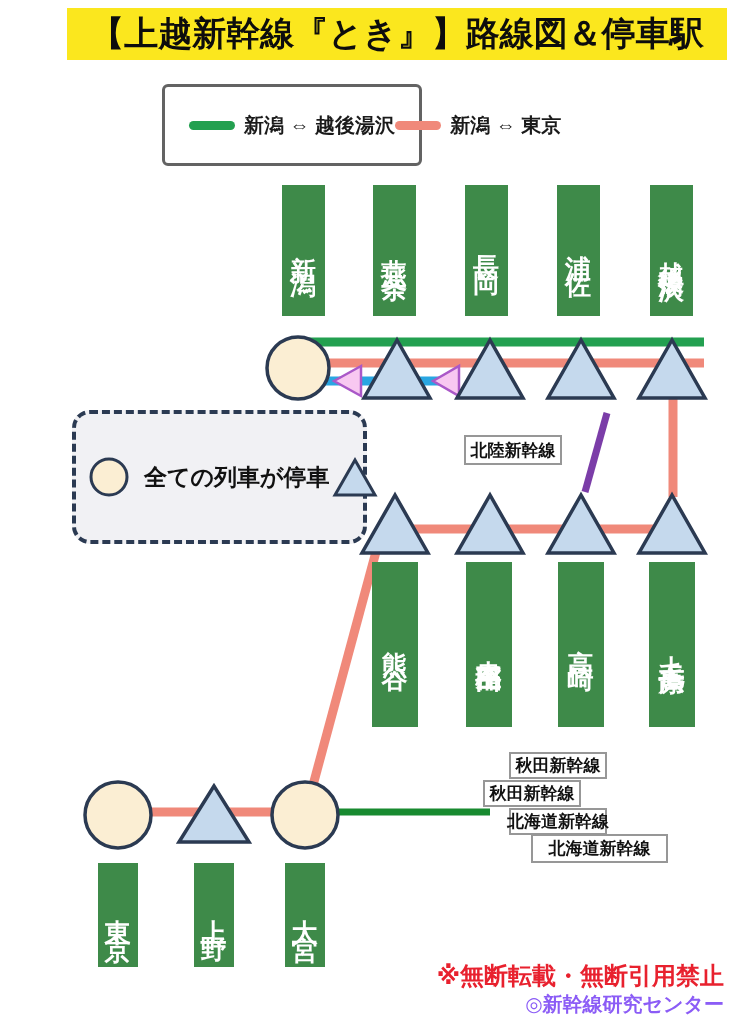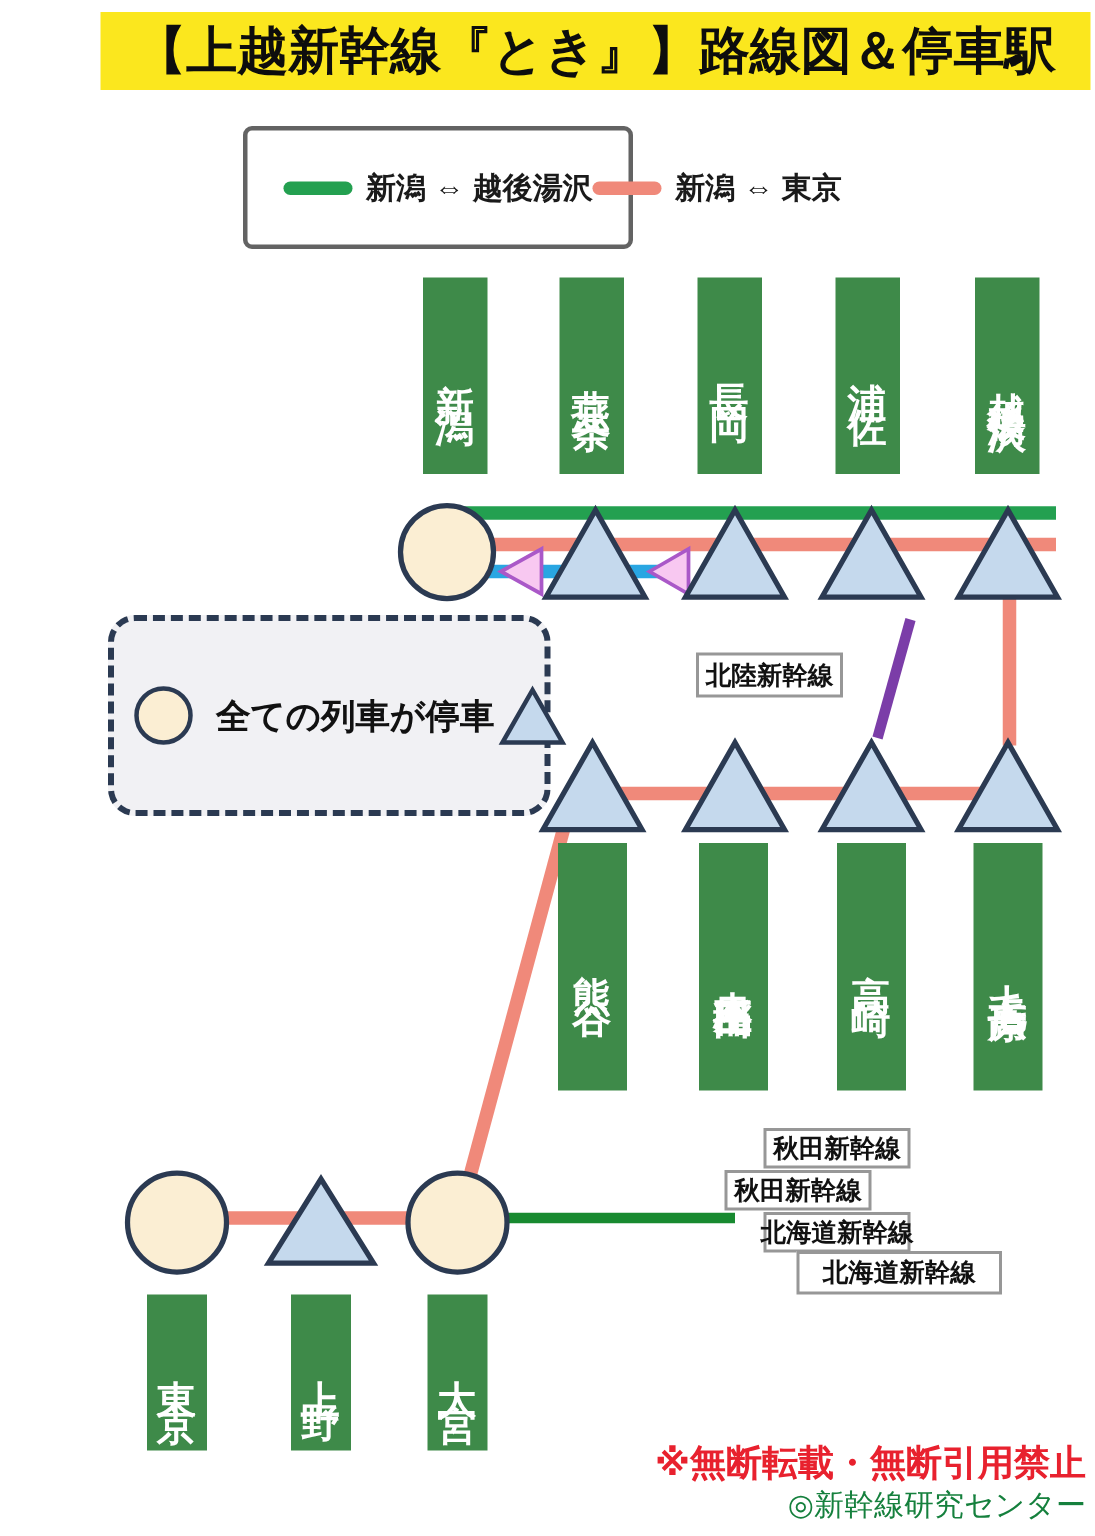--- a/index.html
+++ b/index.html
@@ -56,21 +56,21 @@
   .line-label{
     position:absolute;background:#ffffff;border:2px solid #979797;
     display:flex;align-items:center;justify-content:center;
     font-size:17px;font-weight:bold;color:#111111;box-sizing:border-box;white-space:nowrap;
   }
   
   .footer{
     position:absolute;right:38px;top:960px;text-align:right;line-height:1.3;
   }
   .footer .warn{font-size:24px;font-weight:bold;color:#E8212E;white-space:nowrap;}
-  .footer .credit{font-size:20px;font-weight:normal;color:#15803d;white-space:nowrap;}
+  .footer .credit{font-size:20px;font-weight:bold;color:#8b5cf6;white-space:nowrap;}
   
   .diagram{position:absolute;left:0;top:0;width:730px;height:1024px;}
 </style>
 </head>
 <body>
 
 <div class="page">
 
   <div class="title-bar">
     <h1>【上越新幹線『とき』】路線図＆停車駅</h1>

